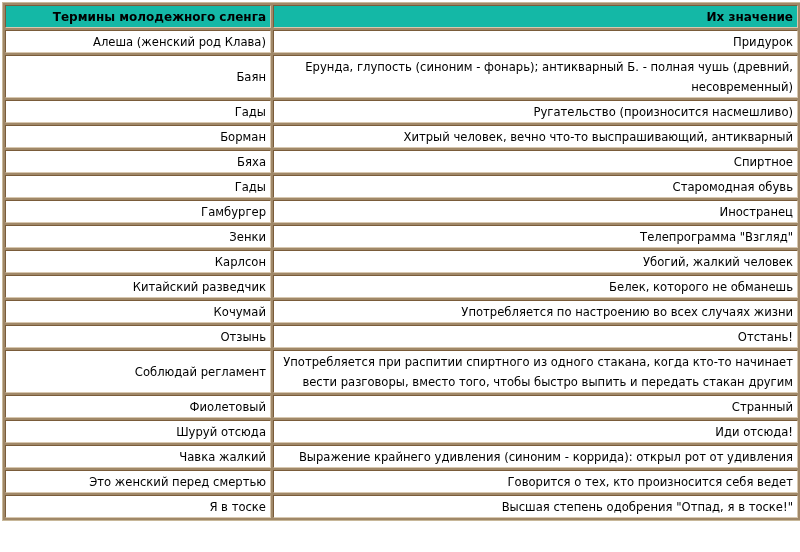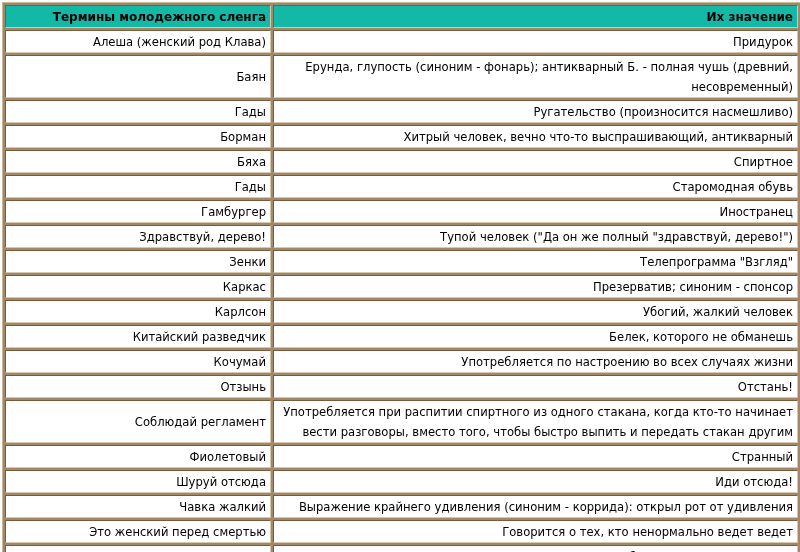--- a/index.html
+++ b/index.html
@@ -70,30 +70,22 @@
       </tr>
       <tr>
         <td>Гады</td>
         <td>Старомодная обувь</td>
       </tr>
       <tr>
         <td>Гамбургер</td>
         <td>Иностранец</td>
       </tr>
       <tr>
-        <td>Здравствуй, дерево!</td>
-        <td>Тупой человек ("Да он же полный "здравствуй, дерево!")</td>
-      </tr>
-      <tr>
         <td>Зенки</td>
         <td>Телепрограмма "Взгляд"</td>
-      </tr>
-      <tr>
-        <td>Каркас</td>
-        <td>Презерватив; синоним - спонсор</td>
       </tr>
       <tr>
         <td>Карлсон</td>
         <td>Убогий, жалкий человек</td>
       </tr>
       <tr>
         <td>Китайский разведчик</td>
         <td>Белек, которого не обманешь</td>
       </tr>
       <tr>
@@ -115,20 +107,20 @@
       <tr>
         <td>Шуруй отсюда</td>
         <td>Иди отсюда!</td>
       </tr>
       <tr>
         <td>Чавка жалкий</td>
         <td>Выражение крайнего удивления (синоним - коррида): открыл рот от удивления</td>
       </tr>
       <tr>
         <td>Это женский перед смертью</td>
-        <td>Говорится о тех, кто ненормально ведет ведет</td>
+        <td>Говорится о тех, кто произносится себя ведет</td>
       </tr>
       <tr>
         <td>Я в тоске</td>
         <td>Высшая степень одобрения "Отпад, я в тоске!"</td>
       </tr>
     </tbody>
 </table>
 
 </body></html>

